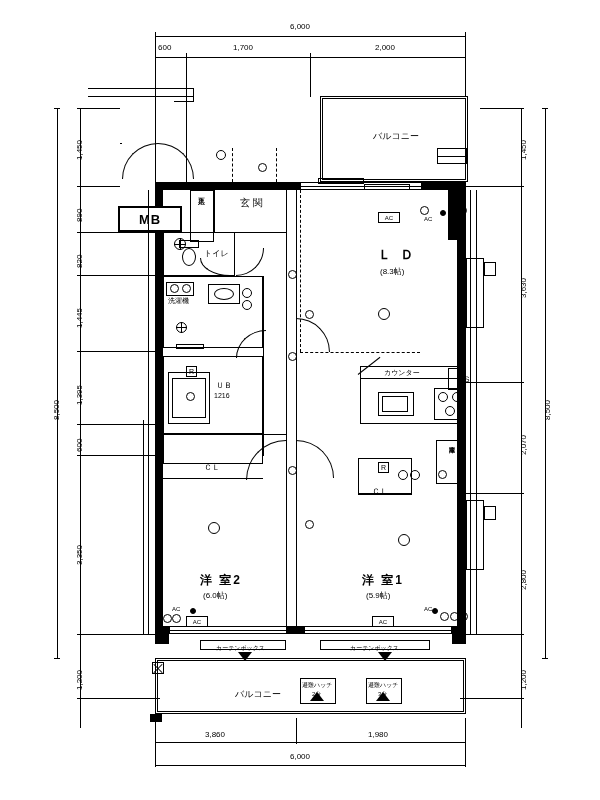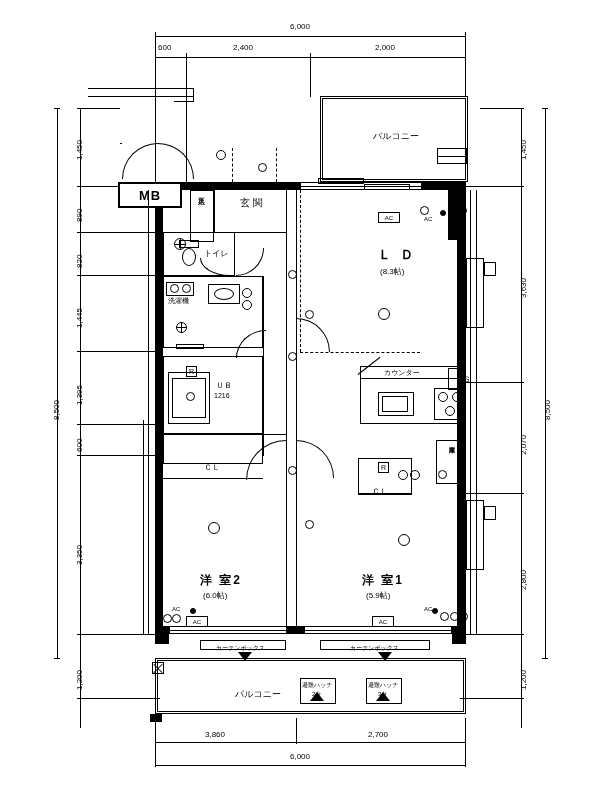--- a/index.html
+++ b/index.html
@@ -26,21 +26,21 @@
   .dash{position:absolute;border:1px dashed #000;box-sizing:border-box;}
   .dashb{position:absolute;border-bottom:1px dashed #000;}
   .thin{position:absolute;border:1px solid #000;box-sizing:border-box;}
   .hair{position:absolute;background:#000;height:1px;}
   .hairv{position:absolute;background:#000;width:1px;}
 
   .circ{position:absolute;border:1px solid #000;border-radius:50%;box-sizing:border-box;}
   .filled{background:#000;}
   .oval{position:absolute;border:1px solid #000;border-radius:50%;box-sizing:border-box;}
 
-  .mb{position:absolute;border:2px solid #000;box-sizing:border-box;display:flex;align-items:center;justify-content:center;font-size:13px;font-weight:bold;letter-spacing:1px;background:#fff;}
+  .mb{position:absolute;border:2px solid #000;box-sizing:border-box;display:flex;align-items:center;justify-content:center;font-size:13px;font-weight:bold;letter-spacing:1px;background:#fff;margin-top:24px;}
   .acbox{position:absolute;border:1px solid #000;box-sizing:border-box;font-size:6px;display:flex;align-items:center;justify-content:center;background:#fff;}
   .label-c{position:absolute;font-size:9px;text-align:center;white-space:nowrap;}
   .door-arc{position:absolute;box-sizing:border-box;border:1px solid #000;border-radius:100% 0 0 0;border-right:none;border-bottom:none;}
   .door-arc2{position:absolute;box-sizing:border-box;border:1px solid #000;border-radius:0 100% 0 0;border-left:none;border-bottom:none;}
   .door-arc3{position:absolute;box-sizing:border-box;border:1px solid #000;border-radius:0 0 0 100%;border-right:none;border-top:none;}
   .door-arc4{position:absolute;box-sizing:border-box;border:1px solid #000;border-radius:0 0 100% 0;border-left:none;border-top:none;}
 
   .tri{position:absolute;width:0;height:0;}
   .tri-d{border-left:7px solid transparent;border-right:7px solid transparent;border-top:9px solid #000;}
   .tri-u{border-left:7px solid transparent;border-right:7px solid transparent;border-bottom:9px solid #000;}
@@ -54,21 +54,21 @@
   <div class="tick" style="left:155px;top:32px;"></div>
   <div class="tick" style="left:465px;top:32px;"></div>
   <div class="txt s8" style="left:290px;top:22px;">6,000</div>
 
   <div class="dimline hline" style="left:155px;top:57px;width:310px;"></div>
   <div class="tick" style="left:155px;top:53px;"></div>
   <div class="tick" style="left:186px;top:53px;"></div>
   <div class="tick" style="left:310px;top:53px;"></div>
   <div class="tick" style="left:465px;top:53px;"></div>
   <div class="txt s8" style="left:158px;top:43px;">600</div>
-  <div class="txt s8" style="left:233px;top:43px;">2,400</div>
+  <div class="txt s8" style="left:233px;top:43px;">1,700</div>
   <div class="txt s8" style="left:375px;top:43px;">2,000</div>
 
   <div class="dimline vline" style="left:155px;top:36px;height:150px;"></div>
   <div class="dimline vline" style="left:186px;top:57px;height:130px;"></div>
   <div class="dimline vline" style="left:310px;top:57px;height:40px;"></div>
   <div class="dimline vline" style="left:465px;top:36px;height:60px;"></div>
 
   <div class="dimline vline" style="left:57px;top:108px;height:550px;"></div>
   <div class="htick" style="left:54px;top:108px;"></div>
   <div class="htick" style="left:54px;top:658px;"></div>
@@ -128,21 +128,21 @@
   <div class="dimline hline" style="left:460px;top:382px;width:62px;"></div>
   <div class="dimline hline" style="left:460px;top:493px;width:62px;"></div>
   <div class="dimline hline" style="left:460px;top:634px;width:62px;"></div>
   <div class="dimline hline" style="left:460px;top:698px;width:62px;"></div>
 
   <div class="dimline hline" style="left:155px;top:742px;width:310px;"></div>
   <div class="tick" style="left:155px;top:738px;"></div>
   <div class="tick" style="left:296px;top:738px;"></div>
   <div class="tick" style="left:465px;top:738px;"></div>
   <div class="txt s8" style="left:205px;top:730px;">3,860</div>
-  <div class="txt s8" style="left:368px;top:730px;">2,700</div>
+  <div class="txt s8" style="left:368px;top:730px;">1,980</div>
 
   <div class="dimline hline" style="left:155px;top:765px;width:310px;"></div>
   <div class="tick" style="left:155px;top:761px;"></div>
   <div class="tick" style="left:465px;top:761px;"></div>
   <div class="txt s8" style="left:290px;top:752px;">6,000</div>
 
   <div class="dimline vline" style="left:155px;top:718px;height:48px;"></div>
   <div class="dimline vline" style="left:296px;top:718px;height:26px;"></div>
   <div class="dimline vline" style="left:465px;top:718px;height:48px;"></div>
 

